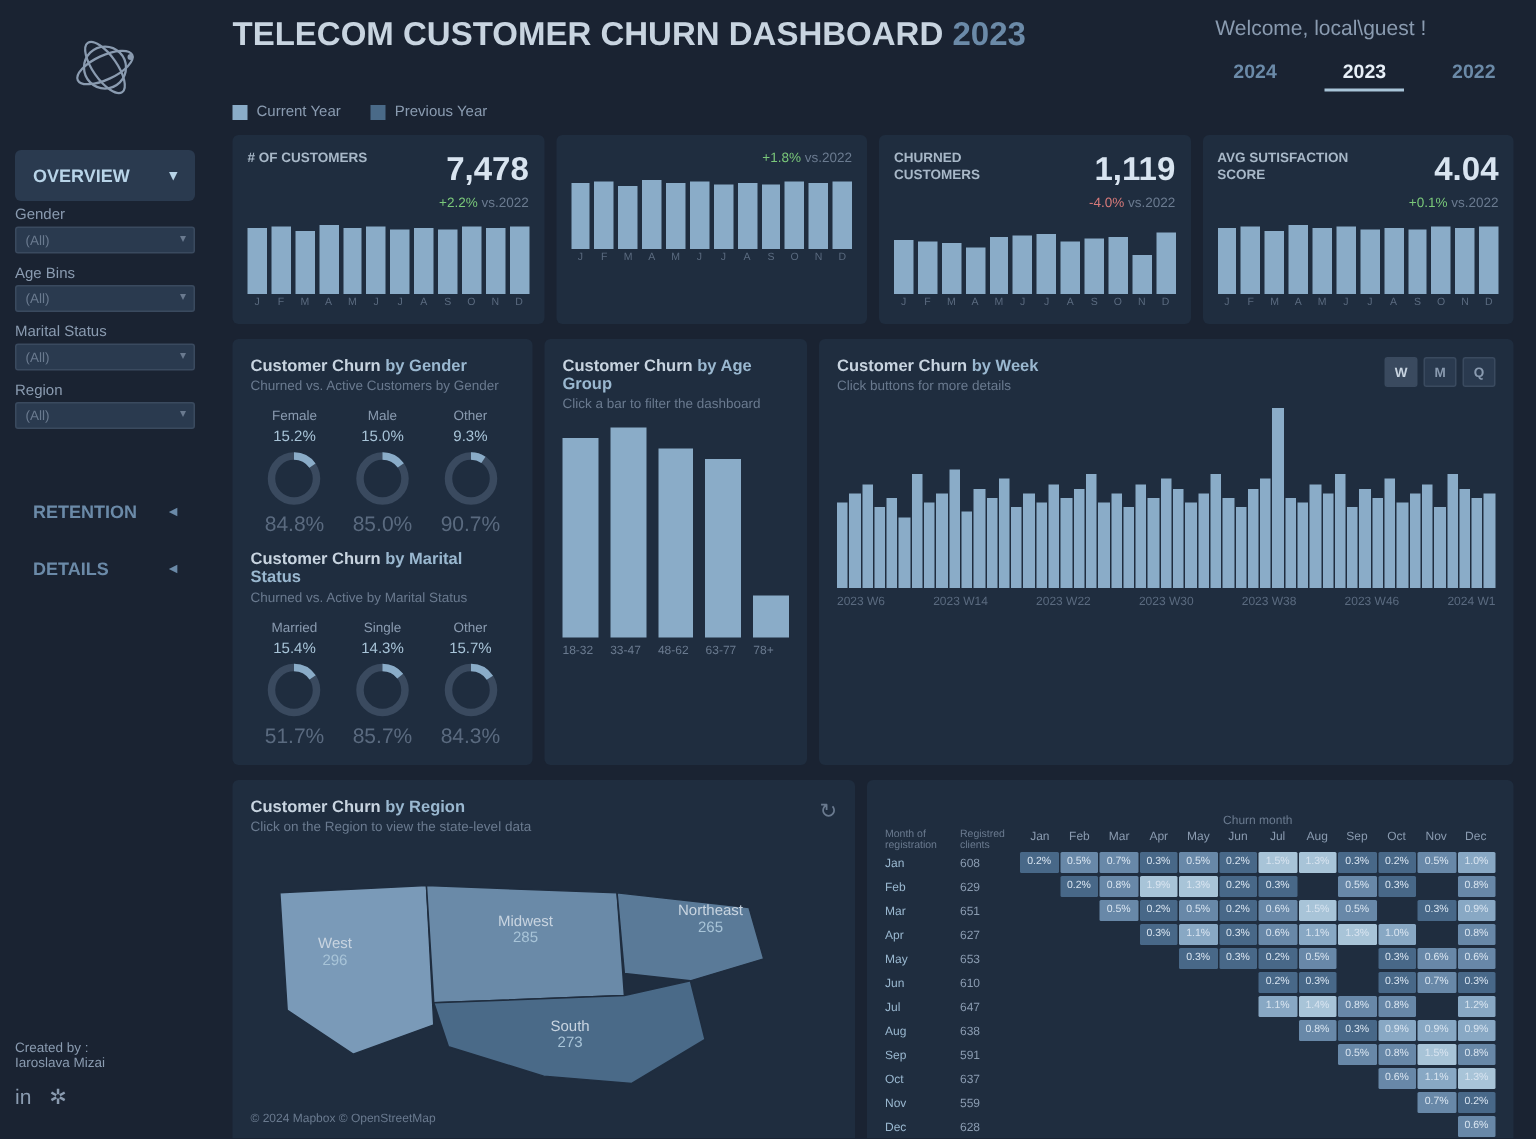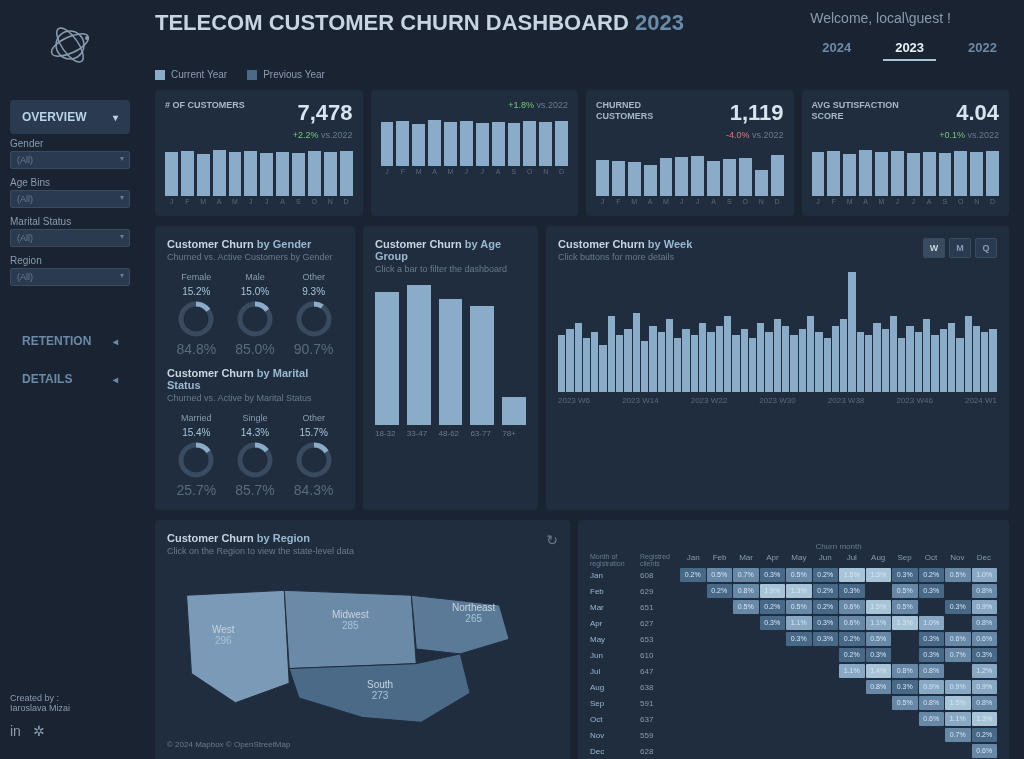--- a/index.html
+++ b/index.html
@@ -465,21 +465,21 @@
           <div class="panel-title"><span>Customer Churn </span><span class="accent">by Marital Status</span></div>
           <div class="panel-subtitle">Churned  vs. Active by Marital Status</div>
           <div class="donut-row" id="marital-donuts">
               <div class="donut-col">
                 <div class="donut-cat">Married</div>
                 <div class="donut-pct">15.4%</div>
                 <div class="donut"><svg class="donut-svg" viewBox="0 0 40 40">
                     <circle cx="20" cy="20" r="15" fill="none" stroke="#3a4a5f" stroke-width="5"></circle>
                     <circle cx="20" cy="20" r="15" fill="none" stroke="#8aacc8" stroke-width="5" stroke-dasharray="14.514158059584842 94.24777960769379" transform="rotate(-90 20 20)"></circle>
                   </svg></div>
-                <div class="donut-rest">25.7%</div>
+                <div class="donut-rest">51.7%</div>
               </div>
               <div class="donut-col">
                 <div class="donut-cat">Single</div>
                 <div class="donut-pct">14.3%</div>
                 <div class="donut"><svg class="donut-svg" viewBox="0 0 40 40">
                     <circle cx="20" cy="20" r="15" fill="none" stroke="#3a4a5f" stroke-width="5"></circle>
                     <circle cx="20" cy="20" r="15" fill="none" stroke="#8aacc8" stroke-width="5" stroke-dasharray="13.477432483900213 94.24777960769379" transform="rotate(-90 20 20)"></circle>
                   </svg></div>
                 <div class="donut-rest">85.7%</div>
               </div>

